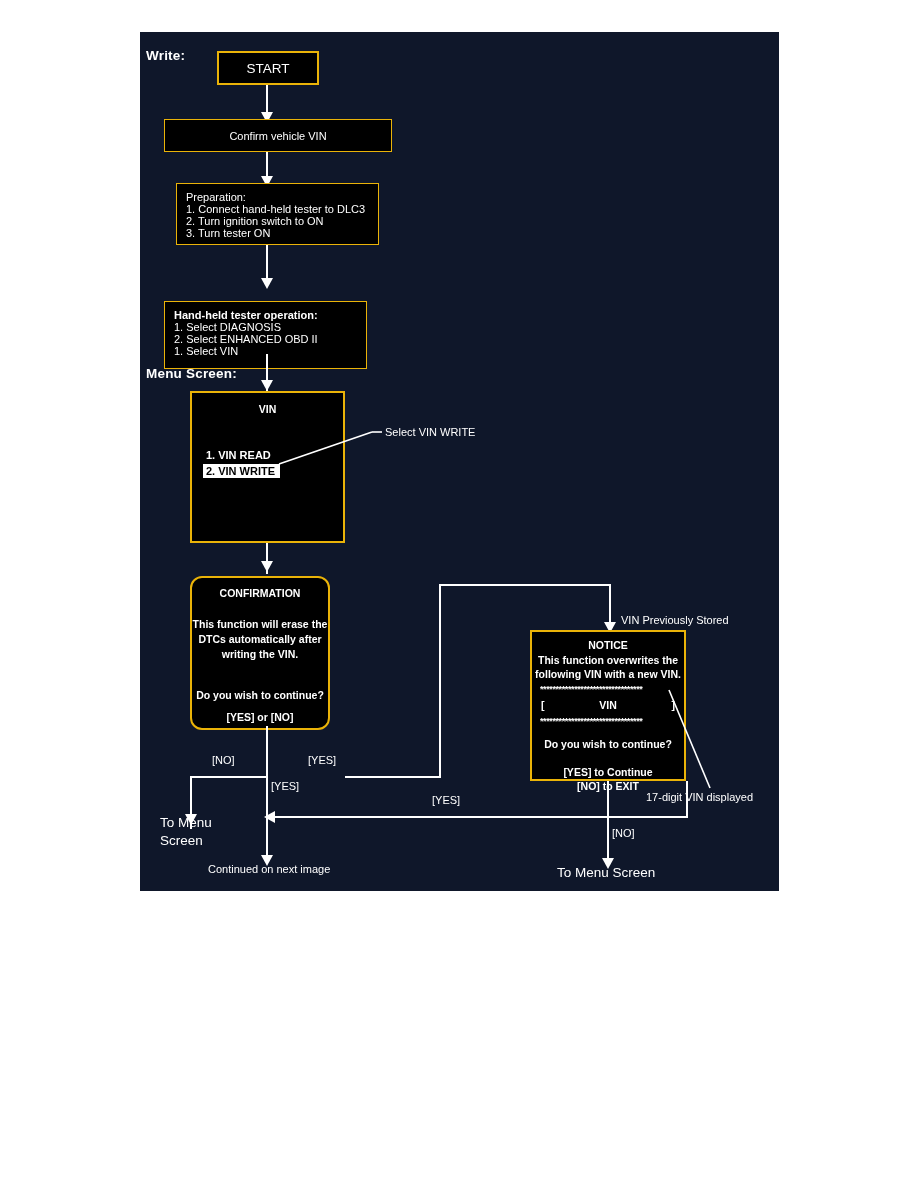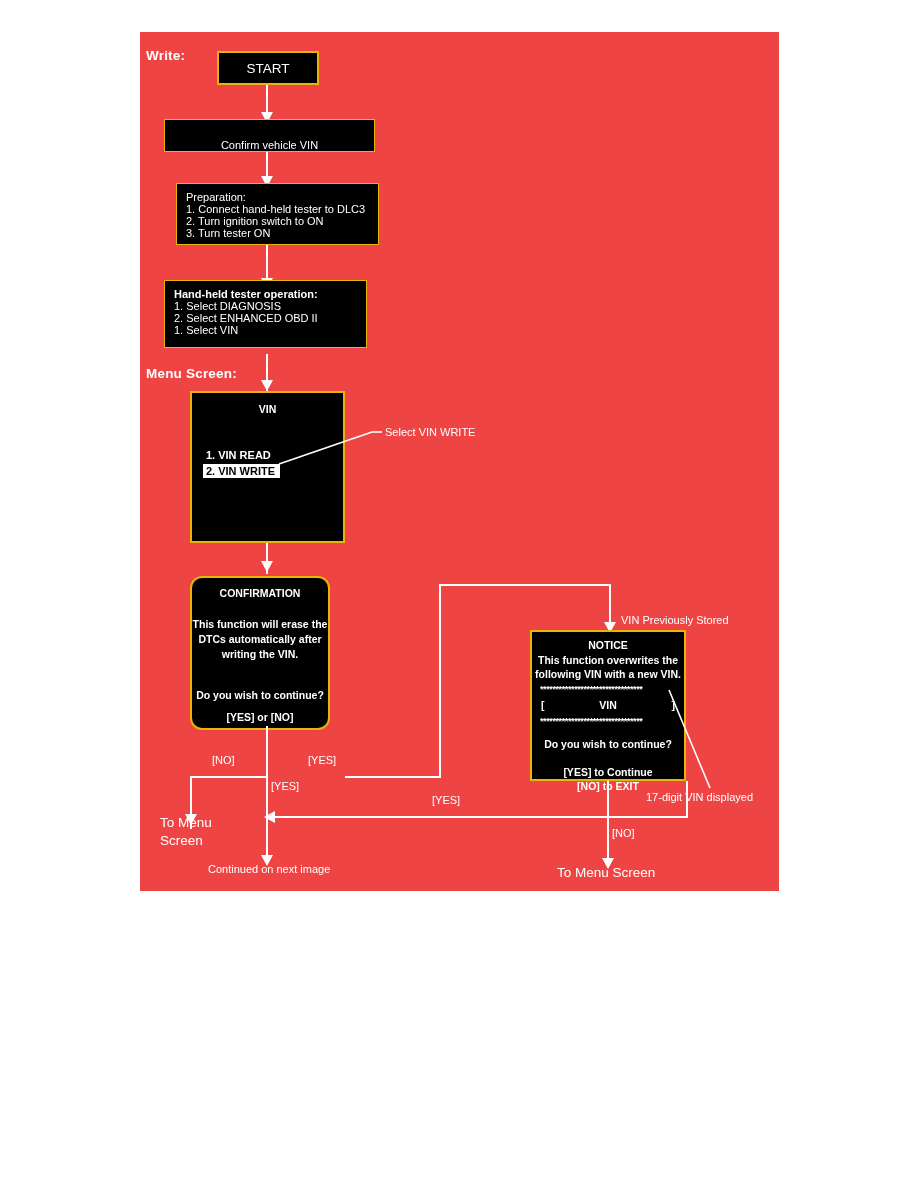--- a/index.html
+++ b/index.html
@@ -14,21 +14,21 @@
     font-family: "Liberation Sans", sans-serif;
     position: relative;
     overflow: hidden;
   }
   #canvas {
     position: absolute;
     left: 140px;
     top: 32px;
     width: 639px;
     height: 859px;
-    background: #ef4444;
+    background: #0f172a;
     color: #ffffff;
     overflow: hidden;
   }
 
   
   .lbl {
     position: absolute;
     color: #ffffff;
     white-space: nowrap;
     line-height: 1.18;
@@ -127,38 +127,38 @@
 
   <div class="lbl section-title" style="left:6px; top:334px;">Menu Screen:</div>
 
   <div class="box box-center" style="left:77px; top:19px; width:102px; height:34px;">
     <span class="big">START</span>
   </div>
 
   <div class="vline" style="left:126px; top:53px; height:33px;"></div>
   <div class="arrow-down" style="left:121px; top:80px;"></div>
 
-  <div class="box box-center thin" style="left:24px; top:87px; width:211px; height:33px;align-items:flex-end;">
+  <div class="box box-center thin" style="left:24px; top:87px; width:228px; height:33px;">
     <span class="plain">Confirm vehicle VIN</span>
   </div>
 
   <div class="vline" style="left:126px; top:120px; height:31px;"></div>
   <div class="arrow-down" style="left:121px; top:144px;"></div>
 
   <div class="box thin box-pad" style="left:36px; top:151px; width:203px; height:62px;">
     <div class="plain">Preparation:</div>
     <div class="plain">1. Connect hand-held tester to DLC3</div>
     <div class="plain">2. Turn ignition switch to ON</div>
     <div class="plain">3. Turn tester ON</div>
   </div>
 
   <div class="vline" style="left:126px; top:213px; height:42px;"></div>
   <div class="arrow-down" style="left:121px; top:246px;"></div>
 
-  <div class="box thin box-pad" style="left:24px; top:248px; width:203px; height:68px;">
+  <div class="box thin box-pad" style="left:24px; top:269px; width:203px; height:68px;">
     <div class="bold">Hand-held tester operation:</div>
     <div class="plain">1. Select DIAGNOSIS</div>
     <div class="plain">2. Select ENHANCED OBD II</div>
     <div class="plain">1. Select VIN</div>
   </div>
 
   <div class="vline" style="left:126px; top:322px; height:37px;"></div>
   <div class="arrow-down" style="left:121px; top:348px;"></div>
 
   <div class="box" style="left:50px; top:359px; width:155px; height:152px;">

